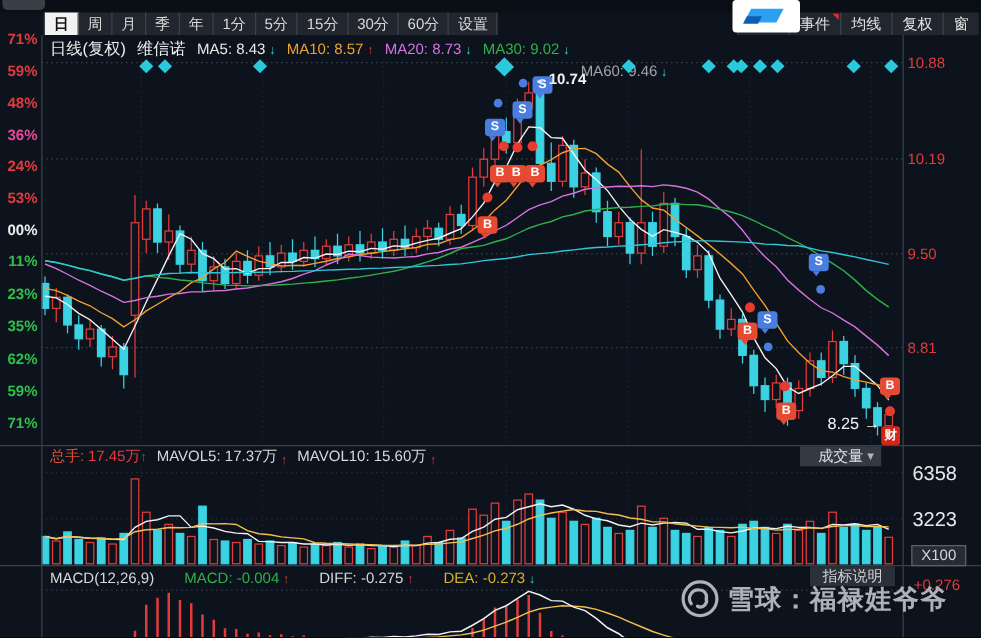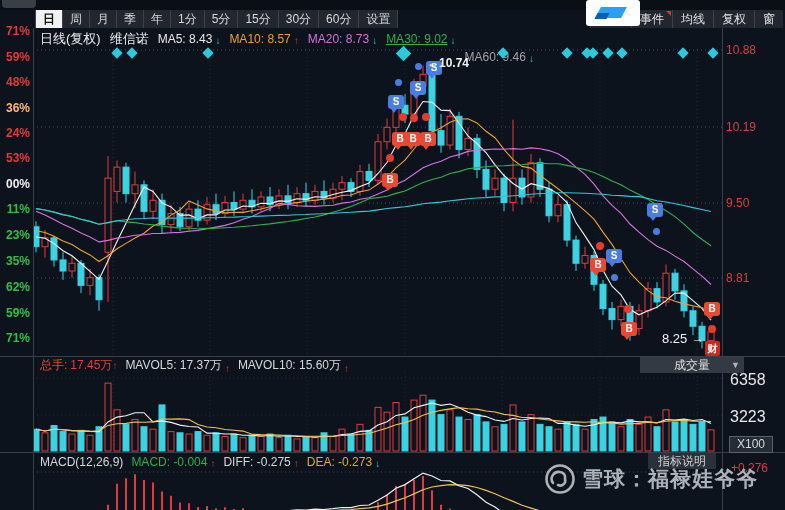--- a/index.html
+++ b/index.html
@@ -27,23 +27,23 @@
   #ma-header .ttl{color:#eee;font-size:13px;}
   .ma-item{display:flex;gap:3px;align-items:flex-end;}
   .arr{font-size:10px;}
   
   .pct{position:absolute;left:0;width:30px;text-align:right;font-size:12px;font-weight:bold;}
   .pr{position:absolute;left:726px;font-size:12px;color:#e23b3b;}
   .volax{position:absolute;left:730px;font-size:16px;color:#e8e8e8;}
   #x100{position:absolute;left:729px;top:436px;padding:0 7px;height:15px;line-height:15px;font-size:12px;color:#d8d8d8;border:1px solid #5a626e;background:#262c35;}
   
   #vol-header{position:absolute;left:40px;top:358px;height:14px;display:flex;gap:8px;font-size:12px;align-items:center;white-space:nowrap;}
-  #vol-selector{position:absolute;left:640px;top:357px;width:104px;height:16px;background:#343a44;color:#e0e0e0;font-size:12px;line-height:16px;text-align:center;}
+  #vol-selector{position:absolute;left:640px;top:357px;width:65px;height:16px;background:#343a44;color:#e0e0e0;font-size:12px;line-height:16px;text-align:center;}
   #vol-selector .caret{position:absolute;right:4px;top:0;font-size:9px;color:#aeb4bc;}
-  #macd-header{position:absolute;left:40px;top:455px;height:14px;display:flex;gap:8px;font-size:12px;align-items:center;white-space:nowrap;}
+  #macd-header{position:absolute;left:40px;top:455px;height:14px;display:flex;gap:24px;font-size:12px;align-items:center;white-space:nowrap;}
   #indicator-help{position:absolute;left:648px;top:453px;padding:0 10px;height:16px;line-height:16px;background:#2b313b;color:#d0d0d0;font-size:12px;}
   #macd-level{position:absolute;left:731px;top:461px;font-size:12px;color:#e23b3b;}
   
   .diamond{position:absolute;background:#2bc9dc;transform:rotate(45deg);}
   .dot{position:absolute;border-radius:50%;}
   .badge{position:absolute;width:16px;height:14px;border-radius:3px;color:#fff;font-size:10px;font-weight:bold;text-align:center;line-height:14px;}
   .badge .tail{position:absolute;left:3px;bottom:-4px;width:0;height:0;border-left:3px solid transparent;border-right:3px solid transparent;}
   .b-badge{background:#e64a32;}
   .b-badge .tail{border-top:4px solid #e64a32;}
   .s-badge{background:#4a7de0;}
@@ -98,21 +98,21 @@
       </div>
       <div class="ma-item">
         <span style="color: rgb(240, 160, 48);">MA10: 8.57</span>
         <span class="arr" style="color: rgb(226, 59, 59);">↑</span>
       </div>
       <div class="ma-item">
         <span style="color: rgb(215, 114, 224);">MA20: 8.73</span>
         <span class="arr" style="color: rgb(47, 200, 216);">↓</span>
       </div>
       <div class="ma-item">
-        <span style="color: rgb(47, 176, 74); text-decoration: underline;">MA30: 9.02</span>
+        <span style="color: rgb(47, 176, 74);">MA30: 9.02</span>
         <span class="arr" style="color: rgb(47, 200, 216);">↓</span>
       </div>
       <div class="ma-item">
         <span style="color: #a3a3a3; margin-top: 36px;">MA60: 9.46</span>
         <span class="arr" style="color: rgb(47, 200, 216);">↓</span>
       </div>
     </div>
 
   <svg id="chart-svg" width="785" height="510">
       <defs>
@@ -414,21 +414,21 @@
         <line x1="450" x2="450" y1="510" y2="508.4071194455911" stroke="#e23b3b" stroke-width="2"></line>
         <path d="M36.0 543.5L45.0 543.9L54.0 544.7L63.0 545.7L72.0 546.7L81.0 548.0L90.0 549.2L99.0 550.7L108.0 549.4L117.0 546.0L126.0 542.1L135.0 537.8L144.0 534.0L153.0 530.5L162.0 527.9L171.0 525.7L180.0 524.2L189.0 522.7L198.0 521.6L207.0 520.4L216.0 519.4L225.0 518.4L234.0 517.5L243.0 516.5L252.0 515.8L261.0 514.9L270.0 514.2L279.0 513.5L288.0 512.9L297.0 512.3L306.0 511.8L315.0 511.3L324.0 511.0L333.0 510.5L342.0 509.9L351.0 509.5L360.0 508.7L369.0 507.9L378.0 506.4L387.0 504.1L396.0 500.9L405.0 497.7L414.0 493.9L423.0 489.7L432.0 487.0L441.0 485.7L450.0 484.7L459.0 484.9L468.0 485.6L477.0 487.5L486.0 490.4L495.0 493.7L504.0 497.7L513.0 501.4L522.0 505.2L531.0 508.1L540.0 510.8L549.0 514.1L558.0 517.2L567.0 520.9L576.0 525.3L585.0 529.8L594.0 534.7L603.0 540.2L612.0 545.9L621.0 551.2L630.0 556.3L639.0 560.5L648.0 563.4L657.0 565.4L666.0 566.0L675.0 566.1L684.0 566.1L693.0 566.4L702.0 567.0L711.0 567.5" fill="none" stroke="#f0c050" stroke-width="1.2"></path>
         <path d="M36.0 546.5L45.0 545.8L54.0 547.5L63.0 549.9L72.0 550.5L81.0 553.2L90.0 554.0L99.0 556.9L108.0 544.1L117.0 532.5L126.0 526.4L135.0 520.5L144.0 519.0L153.0 516.5L162.0 517.4L171.0 516.9L180.0 518.0L189.0 516.8L198.0 517.2L207.0 515.7L216.0 515.6L225.0 514.2L234.0 513.9L243.0 512.7L252.0 512.6L261.0 511.4L270.0 511.5L279.0 510.5L288.0 510.7L297.0 509.8L306.0 510.0L315.0 509.2L324.0 509.5L333.0 508.7L342.0 507.5L351.0 507.6L360.0 505.5L369.0 505.0L378.0 500.2L387.0 494.9L396.0 488.3L405.0 484.6L414.0 478.7L423.0 473.1L432.0 476.0L441.0 480.5L450.0 480.9L459.0 485.7L468.0 488.5L477.0 494.7L486.0 502.2L495.0 507.0L504.0 513.7L513.0 516.2L522.0 520.4L531.0 519.5L540.0 522.0L549.0 527.1L558.0 529.6L567.0 535.7L576.0 543.1L585.0 547.6L594.0 554.3L603.0 562.0L612.0 568.9L621.0 572.1L630.0 576.7L639.0 577.5L648.0 574.8L657.0 573.6L666.0 568.6L675.0 566.2L684.0 566.2L693.0 567.4L702.0 569.6L711.0 569.7" fill="none" stroke="#f2f2f2" stroke-width="1.2"></path>
       </g>
     </svg>
 
   <div id="percent-axis">
       <div class="pct" style="top: 24px; color: rgb(226, 59, 59);">71%</div>
       <div class="pct" style="top: 50px; color: rgb(226, 59, 59);">59%</div>
       <div class="pct" style="top: 75px; color: rgb(226, 59, 59);">48%</div>
-      <div class="pct" style="top: 101px; color: #fdba74;">36%</div>
+      <div class="pct" style="top: 101px; color: #ec4899;">36%</div>
       <div class="pct" style="top: 126px; color: rgb(226, 59, 59);">24%</div>
       <div class="pct" style="top: 151px; color: rgb(226, 59, 59);">53%</div>
       <div class="pct" style="top: 177px; color: rgb(240, 240, 240);">00%</div>
       <div class="pct" style="top: 202px; color: rgb(47, 192, 74);">11%</div>
       <div class="pct" style="top: 228px; color: rgb(47, 192, 74);">23%</div>
       <div class="pct" style="top: 254px; color: rgb(47, 192, 74);">35%</div>
       <div class="pct" style="top: 280px; color: rgb(47, 192, 74);">62%</div>
       <div class="pct" style="top: 306px; color: rgb(47, 192, 74);">59%</div>
       <div class="pct" style="top: 331px; color: rgb(47, 192, 74);">71%</div>
     </div>

